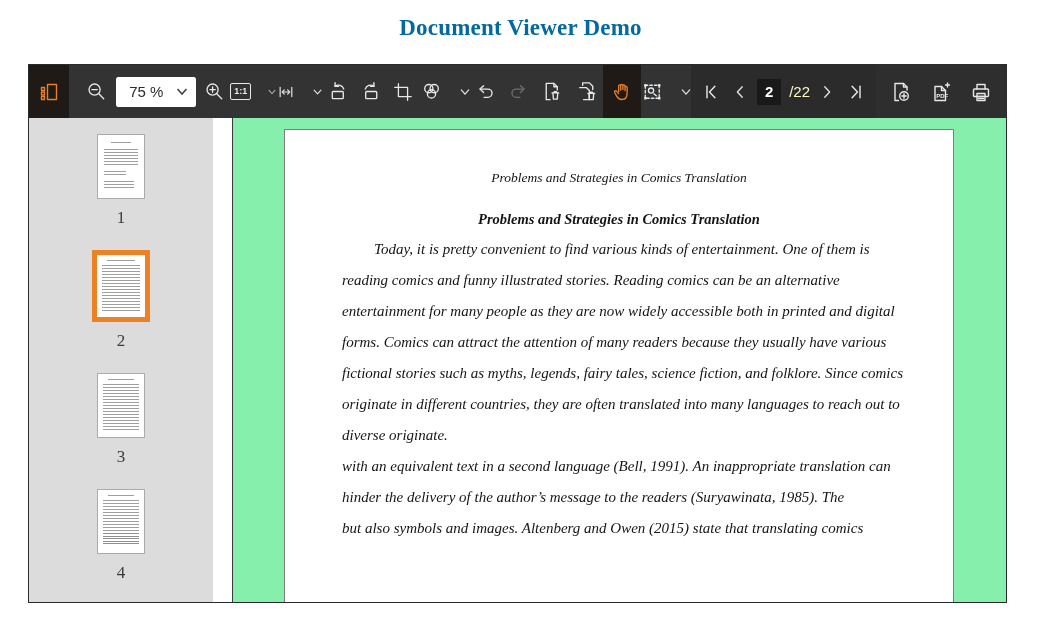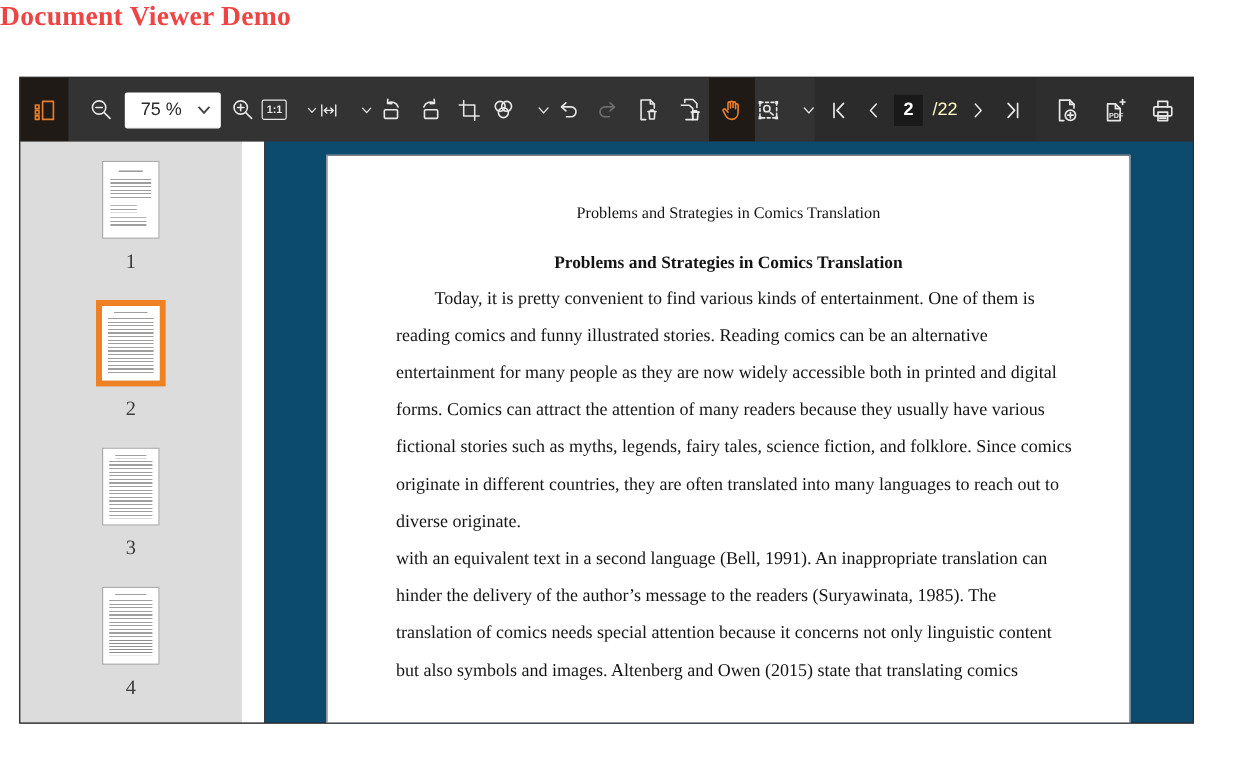--- a/index.html
+++ b/index.html
@@ -1,23 +1,23 @@
 <!DOCTYPE html>
 <html><head>
 <meta charset="utf-8">
 <style>
   * { margin:0; padding:0; box-sizing:border-box; }
   html,body { background:#fff; }
   body { width:1041px; height:633px; position:relative; overflow:hidden;
          font-family:"Liberation Sans", sans-serif; }
 
-  .page-heading { text-align:left; margin-top:1px;
-    font:bold 23px "Liberation Serif", serif; color:#ef4444; letter-spacing:.2px; }
-
-  .viewer { position:absolute; left:16px; top:64px; width:979px; height:539px;
+  .page-heading { text-align:center; margin-top:15px;
+    font:bold 23px "Liberation Serif", serif; color:#0369a1; letter-spacing:.2px; }
+
+  .viewer { position:absolute; left:28px; top:64px; width:979px; height:539px;
     border:1px solid #2b2b2b; display:flex; flex-direction:column; background:#333; }
 
   
   .toolbar { height:53px; flex:0 0 53px; background:#333333; display:flex;
     align-items:stretch; overflow:hidden; }
   .tbtn { background:transparent; border:none; display:flex; align-items:center;
     justify-content:center; gap:17px; height:100%; cursor:pointer; padding:0; }
   .tbtn svg { stroke:#e8e8e8; fill:none; stroke-width:1.4; stroke-linecap:round; stroke-linejoin:round; }
   .tbtn.active { background:#1f1a15; }
   .tbtn.active svg { stroke:#e87f2d; }
@@ -46,22 +46,22 @@
   .right-group { height:100%; background:#2e2e2e; display:flex; align-items:center;
     padding:0 12px; gap:14px; }
   .right-group .tbtn { width:26px; }
   .tinytext { fill:#e8e8e8; stroke:none; font:bold 6px "Liberation Sans",sans-serif; }
 
   
   .content { flex:1; display:flex; min-height:0; }
   .thumb-panel { width:184px; flex:0 0 184px; background:#dcdcdc; padding-top:16px;
     display:flex; flex-direction:column; align-items:center; overflow:hidden; }
   .scroll-strip { width:19px; flex:0 0 19px; background:#ffffff; }
-  .doc-area { flex:1; background:#0c4a6e; border-left:1px solid #3c3c3c;
-    position:relative; overflow:hidden; }
+  .doc-area { flex:1; background:#86efac; border-left:1px solid #3c3c3c;
+    position:relative; overflow:hidden;font-style:italic; }
 
   .thumb-item { display:flex; flex-direction:column; align-items:center;
     margin-bottom:22px; cursor:pointer; }
   .thumb-page { width:48px; height:65px; background:#fff; border:1px solid #ababab;
     position:relative; }
   .thumb-sel { border:5px solid #ee8123; padding:0; }
   .thumb-sel .thumb-page { border:none; width:48px; height:62px; }
   .tnum { margin-top:9px; font:17px "Liberation Serif", serif; color:#3c3c3c; }
   .tl { position:absolute; background:transparent; }
   .lines { background:repeating-linear-gradient(to bottom,#9f9f9f 0,#9f9f9f 1px,transparent 1px,transparent 3px); }
@@ -337,20 +337,19 @@
         <div class="doc-body">
           <div class="ln indent">Today, it is pretty convenient to find various kinds of entertainment. One of them is</div>
           <div class="ln">reading comics and funny illustrated stories. Reading comics can be an alternative</div>
           <div class="ln">entertainment for many people as they are now widely accessible both in printed and digital</div>
           <div class="ln">forms. Comics can attract the attention of many readers because they usually have various</div>
           <div class="ln">fictional stories such as myths, legends, fairy tales, science fiction, and folklore. Since comics</div>
           <div class="ln">originate in different countries, they are often translated into many languages to reach out to</div>
           <div class="ln">diverse originate.</div>
           <div class="ln">with an equivalent text in a second language (Bell, 1991). An inappropriate translation can</div>
           <div class="ln">hinder the delivery of the author’s message to the readers (Suryawinata, 1985). The</div>
-          <div class="ln">translation of comics needs special attention because it concerns not only linguistic content</div>
           <div class="ln">but also symbols and images. Altenberg and Owen (2015) state that translating comics</div>
         </div>
       </div>
     </div>
 
   </div>
 </div>
 
 </body></html>

